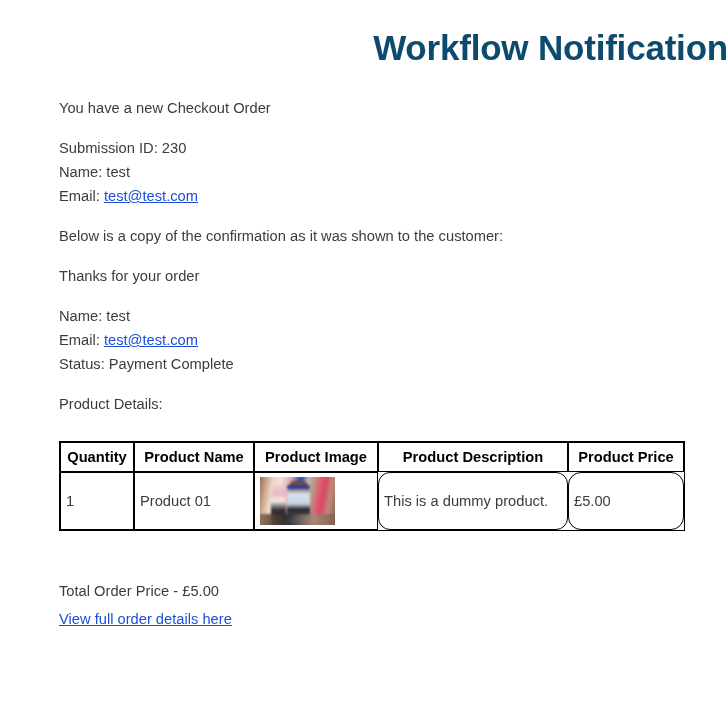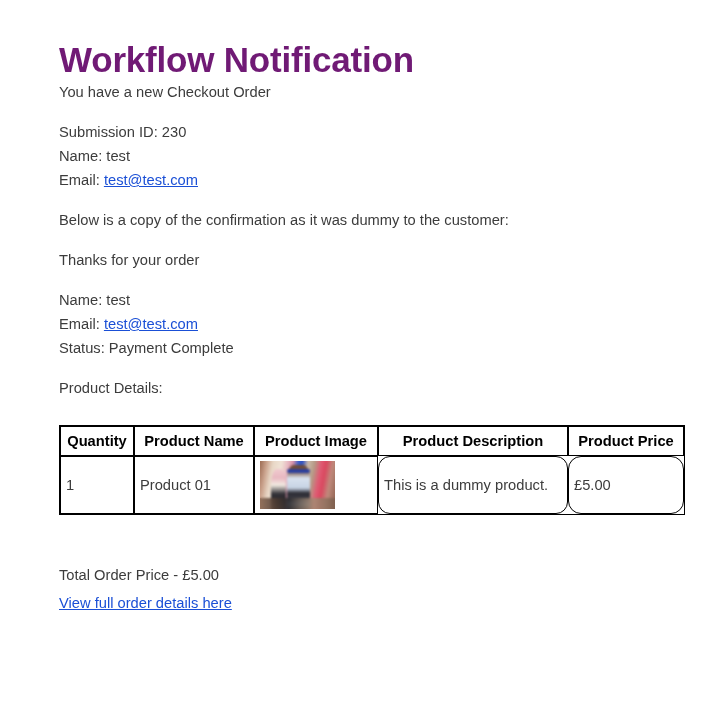--- a/index.html
+++ b/index.html
@@ -15,33 +15,34 @@
     -webkit-font-smoothing: antialiased;
   }
   .page {
     padding: 0 0 0 59px;
     box-sizing: border-box;
     width: 728px;
   }
   .page-title {
     font-size: 35px;
     font-weight: bold;
-    color: #701a75;
+    color: #0c4a6e;
     margin: 0;
-    padding-top: 40px;
+    padding-top: 28px;
     letter-spacing: -0.2px;
     line-height: 40px;
+    text-align: right;
   }
   .para {
     font-size: 14.7px;
     line-height: 24px;
     margin: 0;
     color: #3c3c3c;
   }
-  .para-gap-first { }
+  .para-gap-first { margin-top: 28px; }
   .para-gap { margin-top: 16px; }
   .link {
     color: #1a4fd6;
     cursor: pointer;
   }
   .details-block {
     font-size: 14.7px;
     line-height: 24px;
     margin-top: 16px;
     color: #3c3c3c;
@@ -165,21 +166,21 @@
   <h1 class="page-title">Workflow Notification</h1>
 
   <p class="para para-gap-first">You have a new Checkout Order</p>
 
   <div class="details-block">
     <div>Submission ID: 230</div>
     <div>Name: test</div>
     <div><span>Email: </span><a class="link" href="#">test@test.com</a></div>
   </div>
 
-  <p class="para para-gap">Below is a copy of the confirmation as it was dummy to the customer:</p>
+  <p class="para para-gap">Below is a copy of the confirmation as it was shown to the customer:</p>
 
   <p class="para para-gap">Thanks for your order</p>
 
   <div class="details-block">
     <div>Name: test</div>
     <div><span>Email: </span><a class="link" href="#">test@test.com</a></div>
     <div>Status: Payment Complete</div>
   </div>
 
   <p class="para para-gap">Product Details:</p>

